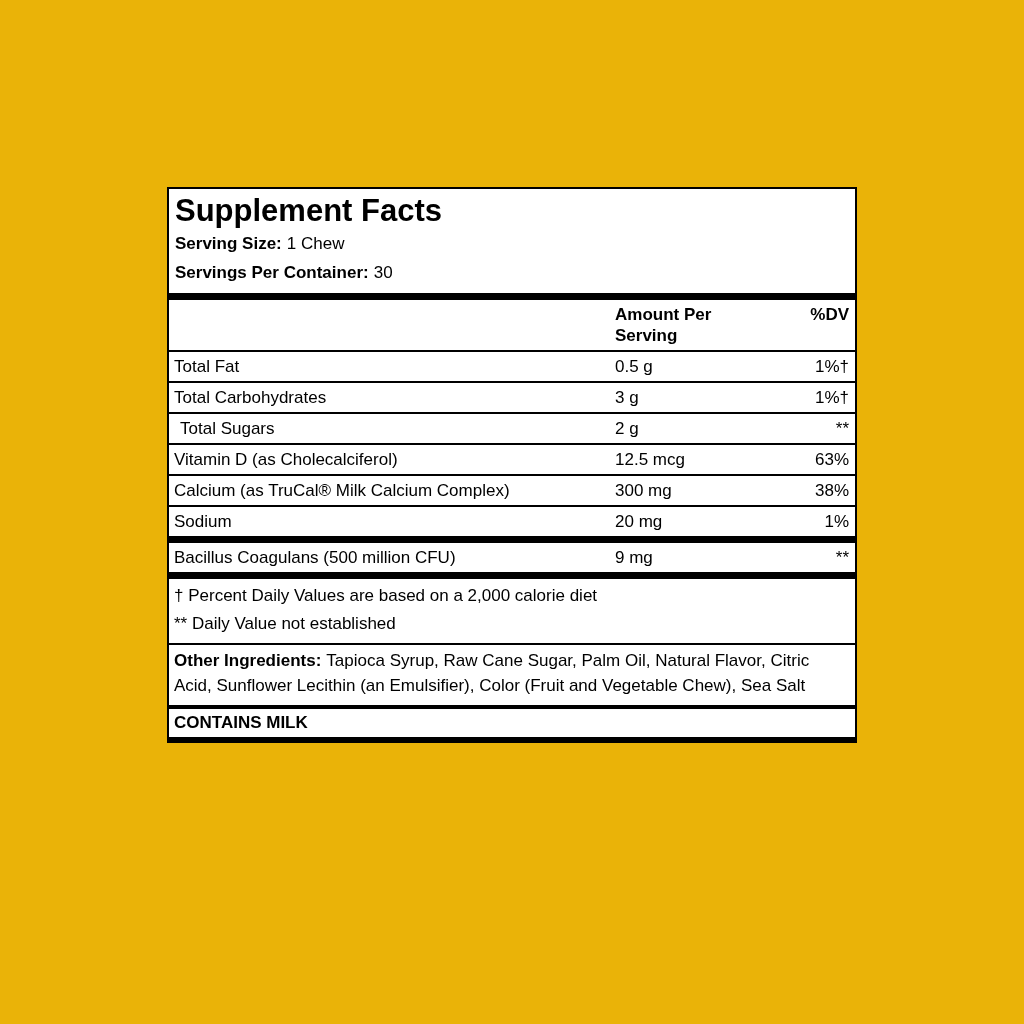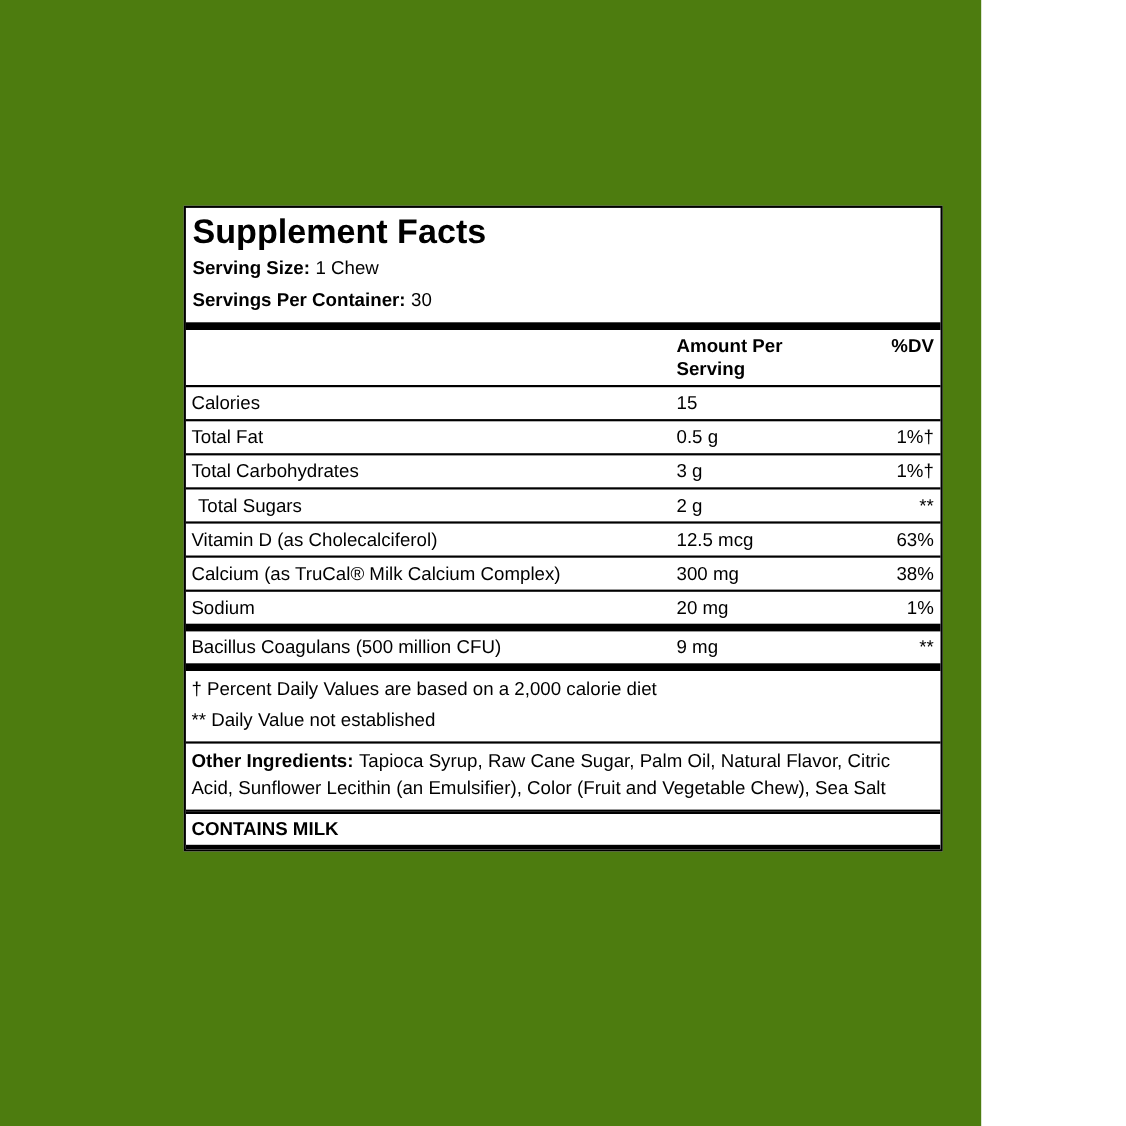--- a/index.html
+++ b/index.html
@@ -3,23 +3,23 @@
 <meta charset="utf-8">
 <style>
   * { margin: 0; padding: 0; box-sizing: border-box; }
   html, body {
     width: 1024px; height: 1024px;
     background: #ffffff;
     font-family: "Liberation Sans", sans-serif;
     color: #000000;
   }
   .page {
-    width: 892px; height: 1024px;
+    width: 1024px; height: 1024px;
     position: relative;
-    background: #4d7c0f;
+    background: #eab308;
     padding-left: 21px;
   }
   .panel {
     position: absolute;
     left: 167px; top: 187px;
     width: 690px;
     background: #ffffff;
     border: 2px solid #000000;
     color: #000000;
   }
@@ -103,25 +103,20 @@
     </div>
 
     <div class="bar-thick"></div>
 
     <div class="row">
       <span class="col-name"></span>
       <span class="col-amount col-head">Amount Per Serving</span>
       <span class="col-dv col-head">%DV</span>
     </div>
 
-    <div class="row">
-      <span class="col-name">Calories</span>
-      <span class="col-amount">15</span>
-      <span class="col-dv"></span>
-    </div>
 
     <div class="row">
       <span class="col-name">Total Fat</span>
       <span class="col-amount">0.5 g</span>
       <span class="col-dv">1%†</span>
     </div>
 
     <div class="row">
       <span class="col-name">Total Carbohydrates</span>
       <span class="col-amount">3 g</span>

